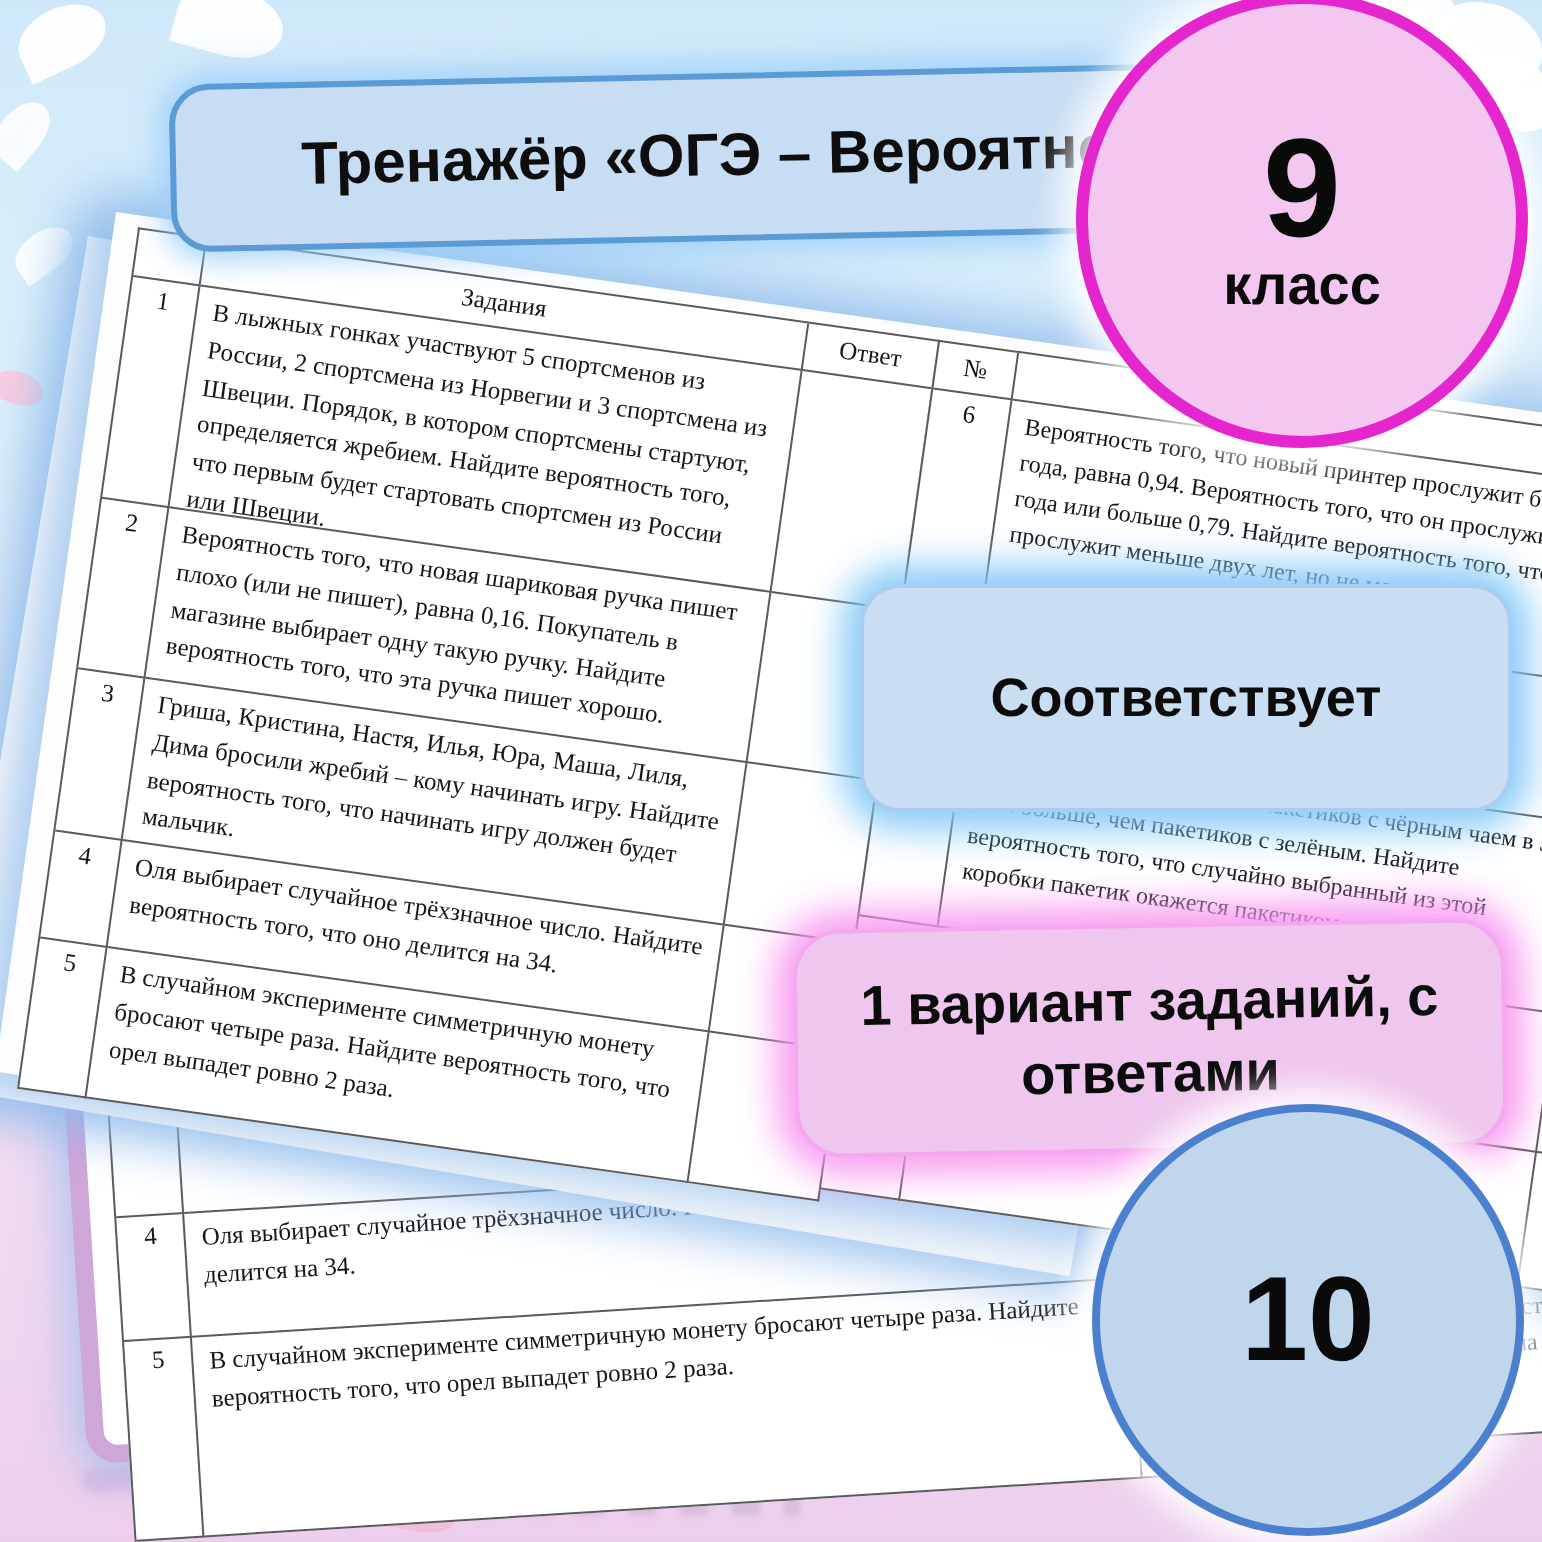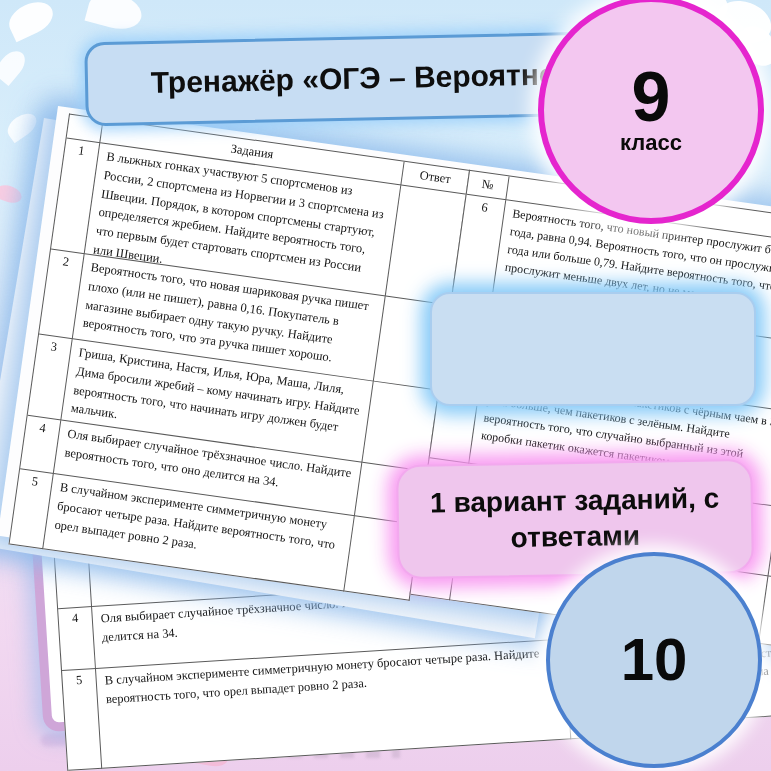--- a/index.html
+++ b/index.html
@@ -53,21 +53,21 @@
   .variant-banner{position:absolute;left:397px;top:462px;width:352px;height:110px;
     background:#efc6ed;border:2px solid #f2a9ee;border-radius:24px;transform:rotate(-1deg);
     box-shadow:0 0 18px 9px rgba(248,150,240,.95);
     display:flex;align-items:center;justify-content:center;text-align:center;
     font-weight:bold;font-size:28px;line-height:1.3;color:#0c0c0c;z-index:6;}
   .badge{position:absolute;border-radius:50%;display:flex;flex-direction:column;
     align-items:center;justify-content:center;color:#0a0a0a;z-index:8;}
   .grade-badge{left:538px;top:-4px;width:214px;height:216px;background:#f3c7f0;
     border:6px solid #e525ce;box-shadow:0 0 18px 8px rgba(255,255,255,.95);}
   .grade-number{font-size:70px;font-weight:bold;line-height:.95;}
-  .grade-label{font-size:22px;font-weight:bold;}
+  .grade-label{font-size:28px;font-weight:bold;}
   .count-badge{left:546px;top:552px;width:208px;height:208px;background:#c0d6ec;
     border:4px solid #4b80cf;box-shadow:0 0 16px 8px rgba(255,255,255,.9);}
   .count-number{font-size:60px;font-weight:bold;line-height:1;}
   .count-label{font-size:27px;font-weight:bold;}
   
   .refl-bar{position:absolute;left:40px;top:714px;width:640px;height:13px;
     background:rgba(205,166,216,.45);transform:rotate(-3.6deg);border-radius:8px;
     filter:blur(2px);z-index:1;}
   .refl-smudge{position:absolute;left:80px;top:742px;width:320px;height:16px;
     background:repeating-linear-gradient(90deg,rgba(120,110,130,.18) 0 14px,rgba(120,110,130,0) 14px 26px);
@@ -179,20 +179,21 @@
     <div class="cell" style="grid-area:6/3"></div>
   </div>
   <div class="frag" style="left:698px;top:356px;">или 7,</div>
 </div>
 
 <div class="title-banner">
   <span>Тренажёр «ОГЭ – Вероятность»</span>
 </div>
 
 <div class="fop-banner">
+  <div>Соответствует</div>
 </div>
 
 <div class="variant-banner">
   <span>1 вариант заданий, с ответами</span>
 </div>
 
 <div class="badge grade-badge">
   <div class="grade-number">9</div>
   <div class="grade-label">класс</div>
 </div>

